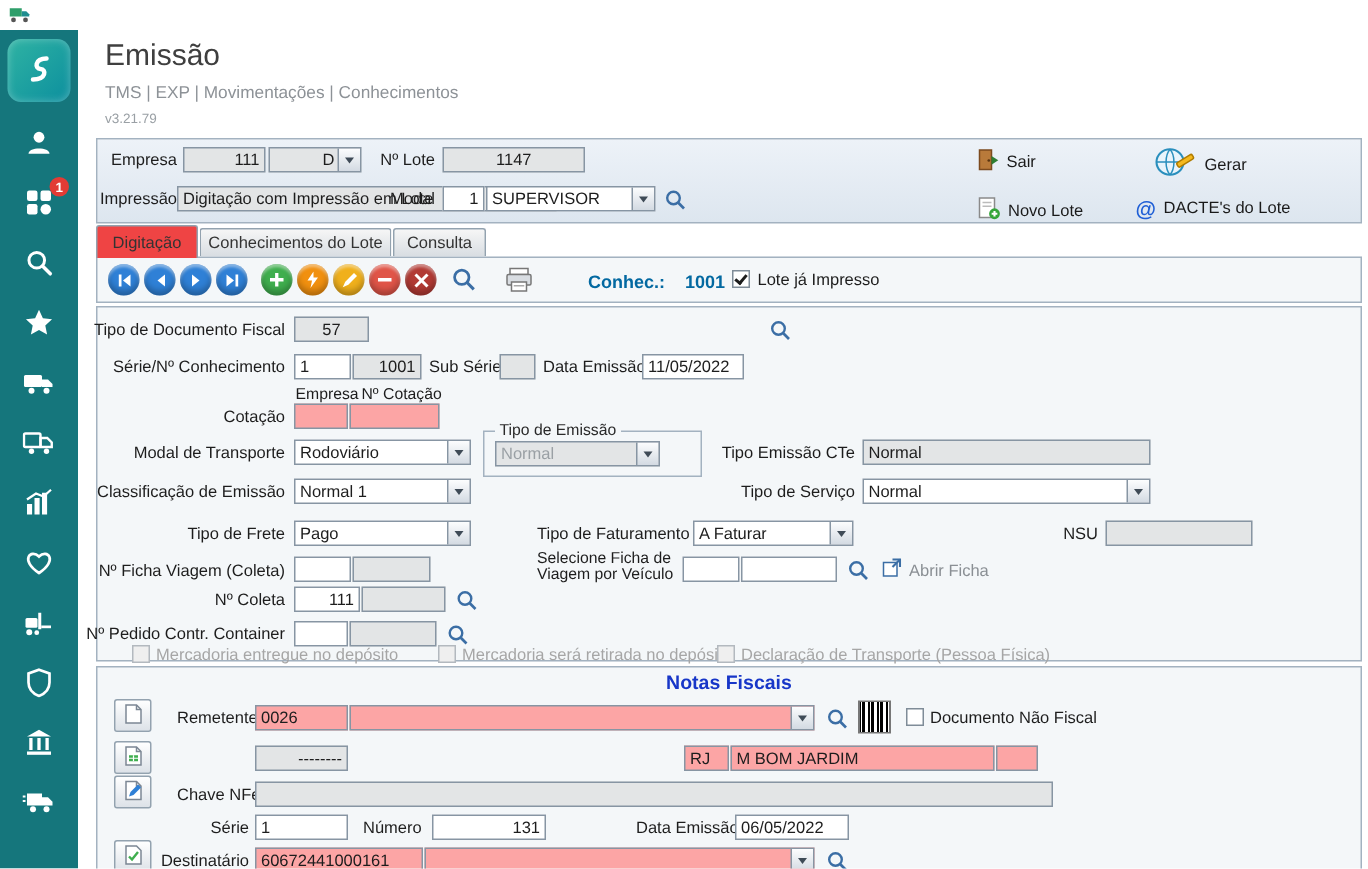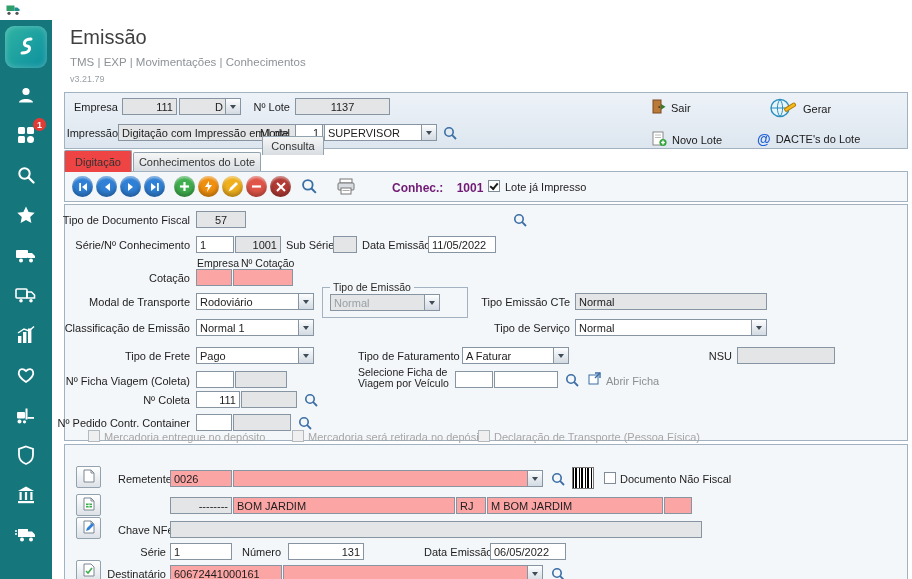--- a/index.html
+++ b/index.html
@@ -47,21 +47,21 @@
 
   .mag{position:absolute;width:18px;height:18px;display:flex;align-items:center;justify-content:center;cursor:pointer}
 
   
   .tab{position:absolute;display:flex;align-items:center;justify-content:center;font-size:11px;border:1px solid #93a2af;border-bottom:none;border-radius:2px 2px 0 0;background:linear-gradient(#f6f6f6,#d8dde2);color:#333;cursor:pointer;box-sizing:border-box}
   .tab.active{background:#ef4444;z-index:3}
 
   
   .circ{position:absolute;width:21px;height:21px;border-radius:50%;display:flex;align-items:center;justify-content:center;cursor:pointer;box-shadow:inset 0 -3px 4px rgba(0,0,0,.28),inset 0 2px 2px rgba(255,255,255,.45)}
   .c-blue{background:#2f80d6}.c-green{background:#3fae4e}.c-orange{background:#f1900f}.c-amber{background:#f0b01c}.c-red{background:#e05548}.c-dred{background:#b23a34}
-  .blue-bold{font-weight:bold;color:#701a75;font-size:12px;white-space:nowrap}
+  .blue-bold{font-weight:bold;color:#0369a1;font-size:12px;white-space:nowrap}
 
   
   .grp{position:absolute;border:1px solid #a3b2c0;box-sizing:border-box}
   .grp-lg{position:absolute;font-size:10.5px;color:#2a2a2a;background:#f4f7f9;padding:0 3px}
 
   
   .cb{position:absolute;width:12px;height:12px;border:1px solid #7f8c98;background:#fff;cursor:pointer;box-sizing:border-box}
   .cb.checked::after{content:"";position:absolute;left:1px;top:2px;width:6px;height:3px;border-left:2px solid #1d1d1d;border-bottom:2px solid #1d1d1d;transform:rotate(-50deg)}
   .cb.dis{background:#efefef;border-color:#b3b9bf;cursor:default}
 
@@ -193,21 +193,21 @@
   <div class="lbl rt" style="left:58px;top:101px;width:60px">Empresa</div>
   <div class="fld ro rt" style="left:122px;top:98px;width:55px">
       <span class="val">111</span>
     </div>
   <div class="fld ro combo rt" style="left:179px;top:98px;width:62px">
     <span class="val">D</span>
     <span class="dd"></span>
   </div>
   <div class="lbl rt" style="left:246px;top:101px;width:44px">Nº Lote</div>
   <div class="fld ro ctr" style="left:295px;top:98px;width:95px">
-      <span class="val">1137</span>
+      <span class="val">1147</span>
     </div>
 
   <div class="lbl rt" style="left:52px;top:127px;width:66px">Impressão</div>
   <div class="fld ro combo" style="left:118px;top:124px;width:253px">
     <span class="val">Digitação com Impressão em Lote</span>
     <span class="dd"></span>
   </div>
   <div class="lbl rt" style="left:246px;top:127px;width:44px">Modal</div>
   <div class="fld rt" style="left:295px;top:124px;width:28px">
       <span class="val">1</span>
@@ -254,21 +254,21 @@
     <span class="at">@</span>
     <span>DACTE's do Lote</span>
   </div>
 
   <div class="tab active" style="left:64px;top:150px;width:68px;height:22px">
       <span>Digitação</span>
     </div>
   <div class="tab" style="left:133px;top:152px;width:128px;height:19px">
       <span>Conhecimentos do Lote</span>
     </div>
-  <div class="tab" style="left:262px;top:136px;width:62px;height:19px">
+  <div class="tab" style="left:262px;top:152px;width:62px;height:19px">
       <span>Consulta</span>
     </div>
 
   <div class="panel toolbar"></div>
   <div class="circ c-blue" style="left:72px;top:176px">
       <svg width="10" height="10" viewBox="0 0 10 10">
         <rect x="1.2" y="1" width="1.8" height="8" fill="#fff"></rect>
         <polygon points="9,1 4,5 9,9" fill="#fff"></polygon>
       </svg>
     </div>
@@ -454,20 +454,21 @@
   </div>
 
   <div class="cb dis" style="left:88px;top:430px"></div>
   <div class="lbl dis" style="left:104px;top:431px">Mercadoria entregue no depósito</div>
   <div class="cb dis" style="left:292px;top:430px"></div>
   <div class="lbl dis" style="left:308px;top:431px">Mercadoria será retirada no depósito</div>
   <div class="cb dis" style="left:478px;top:430px"></div>
   <div class="lbl dis" style="left:494px;top:431px">Declaração de Transporte (Pessoa Física)</div>
 
   <div class="panel notas-panel"></div>
+  <div class="sect-title">Notas Fiscais</div>
 
   <div class="sqbtn" style="left:76px;top:466px">
     <span><svg width="12" height="14" viewBox="0 0 12 14">
           <path d="M1 1 h7 l3 3 v9 h-10 z" fill="#fff" stroke="#7c8794"></path>
           <path d="M8 1 v3 h3" fill="none" stroke="#7c8794"></path>
         </svg></span>
   </div>
   <div class="sqbtn" style="left:76px;top:494px">
     <span><svg width="12" height="14" viewBox="0 0 12 14">
           <path d="M1 1 h7 l3 3 v9 h-10 z" fill="#fff" stroke="#7c8794"></path>
@@ -504,23 +505,20 @@
         <line x1="9.2" y1="9.2" x2="13" y2="13" stroke="#3b6ea5" stroke-width="1.8"></line>
       </svg>
   </div>
   <div class="barcode" style="left:572px;top:467px"></div>
   <div class="cb" style="left:604px;top:472px"></div>
   <div class="lbl" style="left:620px;top:473px">Documento Não Fiscal</div>
 
   <div class="fld ro rt" style="left:170px;top:497px;width:62px">
       <span class="val">--------</span>
     </div>
-  <div class="fld yl" style="left:233px;top:497px;width:222px">
-      <span class="val">BOM JARDIM</span>
-    </div>
   <div class="fld yl" style="left:456px;top:497px;width:30px">
       <span class="val">RJ</span>
     </div>
   <div class="fld yl" style="left:487px;top:497px;width:176px">
       <span class="val">M BOM JARDIM</span>
     </div>
   <div class="fld yl" style="left:664px;top:497px;width:28px"></div>
 
   <div class="lbl" style="left:118px;top:524px">Chave NFe</div>
   <div class="fld ro" style="left:170px;top:521px;width:532px"></div>

